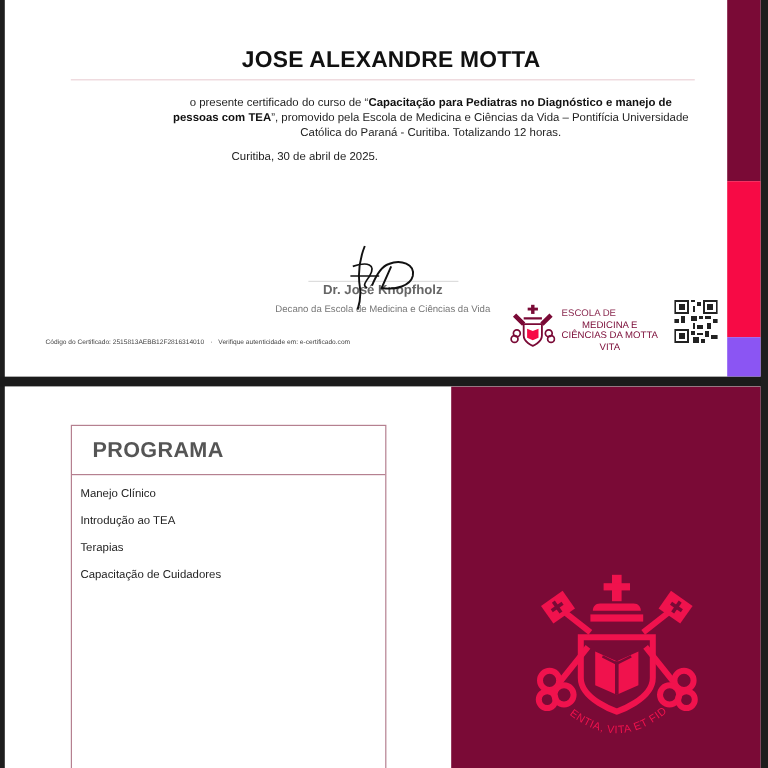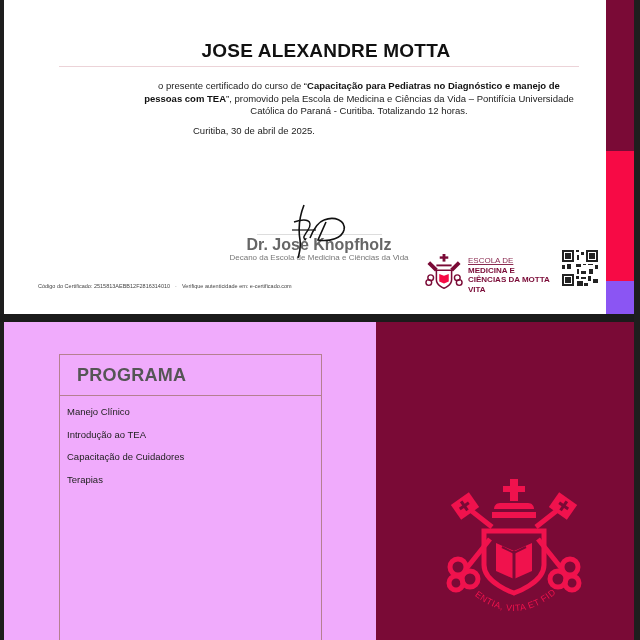--- a/index.html
+++ b/index.html
@@ -13,34 +13,34 @@
   .stripe.purple { top: 281px; height: 33px; background: #8b55f3; }
 
   .name { position: absolute; left: 0; width: 630px; top: 40px; text-align: center; font-weight: bold; font-size: 19px; color: #111; letter-spacing: 0.2px; padding-left: 14px; }
   .name-rule { position: absolute; left: 55px; width: 520px; top: 66px; height: 1px; background: #ecd3d8; }
   .body-text { position: absolute; left: 95px; width: 440px; top: 80px; text-align: center; font-size: 9.5px; line-height: 12.5px; color: #222; margin-left: 40px; }
   .body-text b { color: #111; }
   .date { position: absolute; left: 0; width: 500px; top: 125px; text-align: center; font-size: 9.5px; color: #222; }
 
   .sig-line { position: absolute; left: 253px; width: 125px; top: 234px; height: 1px; background: #ddd; }
   .signature { position: absolute; left: 282px; top: 200px; width: 70px; height: 60px; }
-  .signer { position: absolute; left: 225px; width: 180px; top: 236px; text-align: center; font-size: 16px; font-weight: bold; color: #666; }
+  .signer { position: absolute; left: 225px; width: 180px; top: 236px; text-align: center; font-size: 11px; font-weight: bold; color: #666; }
   .signer-role { position: absolute; left: 205px; width: 220px; top: 253px; text-align: center; font-size: 8px; color: #777; }
   .cert-code { position: absolute; left: 34px; top: 283px; font-size: 5.5px; color: #444; white-space: nowrap; }
   .cert-code .dot { margin: 0 5px; }
 
   .school-logo { position: absolute; left: 421px; top: 253px; width: 38px; height: 40px; }
   .school-name { position: absolute; left: 464px; top: 256px; font-size: 8px; line-height: 9.5px; color: #7a0a36; }
-  .school-name .l1 { font-weight: normal; color: #8a2a50; text-decoration: underline; }
-  .school-name .b { font-weight: bold; }
+  .school-name .l1 { font-weight: normal; color: #8a2a50; }
+  .school-name .b { font-weight: normal; text-align: center; }
   .qr { position: absolute; left: 558px; top: 250px; width: 36px; height: 36px; }
 
   .separator { position: absolute; left: 0; top: 314px; width: 640px; height: 8px; background: #1b1b1b; }
 
-  .page-bottom { position: absolute; left: 4px; top: 322px; width: 630px; height: 318px; background: #f0abfc; overflow: hidden; }
+  .page-bottom { position: absolute; left: 4px; top: 322px; width: 630px; height: 318px; background: #ffffff; overflow: hidden; }
   .panel-right { position: absolute; left: 372px; top: 0; width: 258px; height: 318px; background: #7a0a36; }
   .program-box { position: absolute; left: 55px; top: 32px; width: 263px; height: 300px; border: 1px solid #b58090; }
   .program-head { height: 41px; border-bottom: 1px solid #b58090; padding-left: 17px; display: flex; align-items: center; }
   .program-title { font-size: 18px; font-weight: bold; color: #555; letter-spacing: 0.3px; }
   .program-list { list-style: none; padding: 10px 0 0 7px; }
   .program-list li { font-size: 9.5px; color: #222; height: 22.5px; line-height: 12px; }
   .crest { position: absolute; left: 68px; top: 155px; width: 140px; height: 140px; }
   .right-edge { position: absolute; left: 634px; top: 0; width: 6px; height: 640px; background: #1e1e1e; }
 </style>
 </head>
@@ -129,22 +129,22 @@
 <div class="separator"></div>
 
 <div class="page-bottom">
   <div class="program-box">
     <div class="program-head">
       <span class="program-title">PROGRAMA</span>
     </div>
     <ul class="program-list">
       <li>Manejo Clínico</li>
       <li>Introdução ao TEA</li>
+      <li>Terapias</li>
       <li>Capacitação de Cuidadores</li>
-      <li>Terapias</li>
     </ul>
   </div>
 
   <div class="panel-right">
     <svg class="crest" viewBox="0 0 140 140">
       <g fill="#f0124d" stroke="none">
         <rect x="66" y="2" width="8" height="22"></rect>
         <rect x="59" y="9" width="22" height="6"></rect>
         <path d="M56 26 h28 c4 0 6 3 6 6 h-40 c0 -3 2 -6 6 -6z"></path>
         <rect x="48" y="35" width="44" height="6"></rect>

